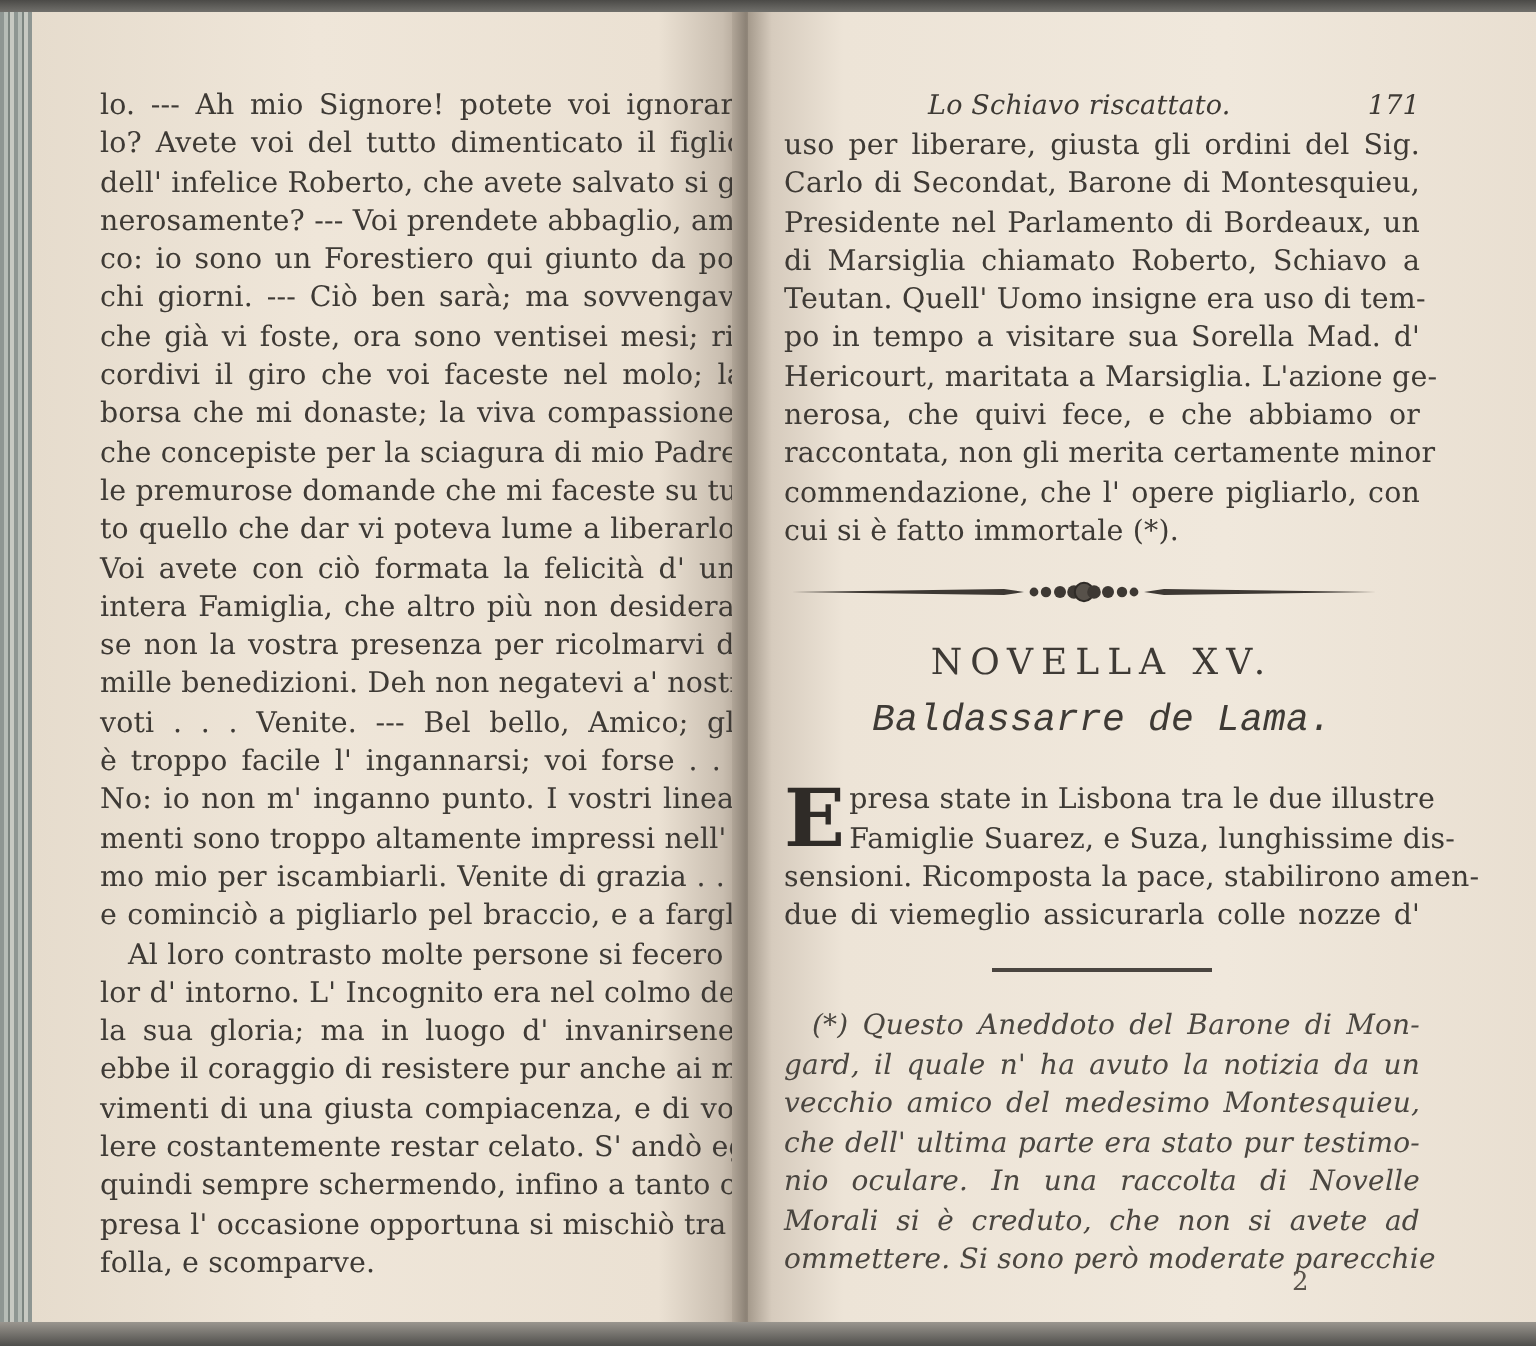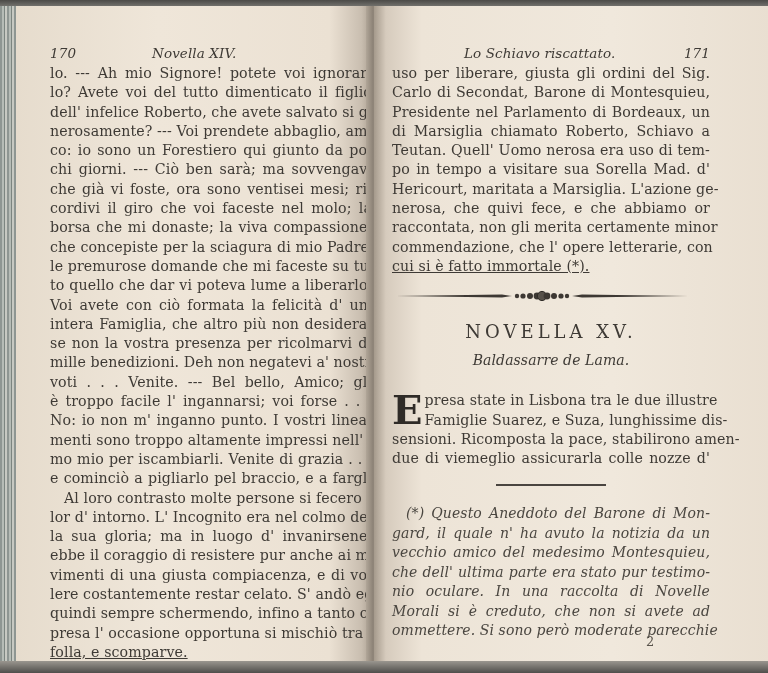--- a/index.html
+++ b/index.html
@@ -40,48 +40,44 @@
   .left .content { left:34px; top:38px; width:322px; }
   .right .content { left:18px; top:38px; width:318px; }
   .running-head { position:relative; height:20px; font-size:13.5px; }
   .running-head .num { position:absolute; top:0; font-style:italic; }
   .running-head .title { position:absolute; top:0; font-style:italic; }
   .left .running-head .num { left:0; }
   .left .running-head .title { left:102px; }
   .right .running-head .title { left:72px; }
   .right .running-head .num { right:0; }
   .line { white-space:nowrap; text-align:justify; text-align-last:justify; display:block; }
-  .line.last { text-align-last:left;text-decoration:underline; }
+  .line.last { text-align-last:left; }
   .indent { padding-left:14px; }
   .ornament { position:relative; height:22px; margin-top:13px; }
   .ornament svg { display:block; }
   .chapter-title { text-align:center; letter-spacing:4px; font-size:18px; margin-top:8px; height:26px; line-height:26px; }
-  .chapter-subtitle { text-align:center; font-style:italic; font-size:14px; margin-top:6px; height:24px; }
+  .chapter-subtitle { text-align:center; font-style:italic; font-size:19px; margin-top:6px; height:24px;font-family:Liberation Mono, monospace; }
   .body-start { margin-top:16px; position:relative; }
   .dropcap {
     float:left; font-size:40px; line-height:34px; height:36px; margin:2px 2px 0 0;
     font-family:"DejaVu Serif", serif; font-weight:bold; color:#2f2b27;
   }
   .rule-short { width:110px; height:2px; background:#4a4540; margin:16px auto 0; }
   .footnote { margin-top:18px; font-style:italic; font-size:14px; line-height:19.5px; color:#4a4640; }
   .signature { position:absolute; left:272px; top:628px; font-size:13px; color:#5a544c; }
 </style>
 </head>
 <body>
 
 <div class="topbar"></div>
 <div class="left-edge"></div>
 <div class="right-edge"></div>
 
 <div class="page left">
   <div class="content">
-    <div class="running-head">
-      <span class="num">170</span>
-      <span class="title">Novella XIV.</span>
-    </div>
     <div id="left-lines">
         <span class="line">lo. --- Ah mio Signore! potete voi ignorar-</span>
         <span class="line">lo? Avete voi del tutto dimenticato il figlio</span>
         <span class="line">dell' infelice Roberto, che avete salvato si ge-</span>
         <span class="line">nerosamente? --- Voi prendete abbaglio, ami-</span>
         <span class="line">co: io sono un Forestiero qui giunto da po-</span>
         <span class="line">chi giorni. --- Ciò ben sarà; ma sovvengavi</span>
         <span class="line">che già vi foste, ora sono ventisei mesi; ri-</span>
         <span class="line">cordivi il giro che voi faceste nel molo; la</span>
         <span class="line">borsa che mi donaste; la viva compassione,</span>
@@ -117,26 +113,26 @@
   <div class="content">
     <div class="running-head">
       <span class="title">Lo Schiavo riscattato.</span>
       <span class="num">171</span>
     </div>
     <div id="right-lines">
         <span class="line">uso per liberare, giusta gli ordini del Sig.</span>
         <span class="line">Carlo di Secondat, Barone di Montesquieu,</span>
         <span class="line">Presidente nel Parlamento di Bordeaux, un</span>
         <span class="line">di Marsiglia chiamato Roberto, Schiavo a</span>
-        <span class="line">Teutan. Quell' Uomo nerosa era uso di tem-</span>
+        <span class="line">Teutan. Quell' Uomo insigne era uso di tem-</span>
         <span class="line">po in tempo a visitare sua Sorella Mad. d'</span>
         <span class="line">Hericourt, maritata a Marsiglia. L'azione ge-</span>
         <span class="line">nerosa, che quivi fece, e che abbiamo or</span>
         <span class="line">raccontata, non gli merita certamente minor</span>
-        <span class="line">commendazione, che l' opere letterarie, con</span>
+        <span class="line">commendazione, che l' opere pigliarlo, con</span>
         <span class="line last">cui si è fatto immortale (*).</span>
       </div>
 
     <div class="ornament">
       <svg width="300" height="14" viewBox="0 0 300 14">
         <path d="M4 7 L110 5.5 L120 7 L110 8.5 Z" fill="#3d3833"></path>
         <path d="M296 7 L190 5.5 L180 7 L190 8.5 Z" fill="#3d3833"></path>
         <circle cx="125" cy="7" r="2.2" fill="#3d3833"></circle>
         <circle cx="131" cy="7" r="2.6" fill="#3d3833"></circle>
         <circle cx="138" cy="7" r="3" fill="#3d3833"></circle>

